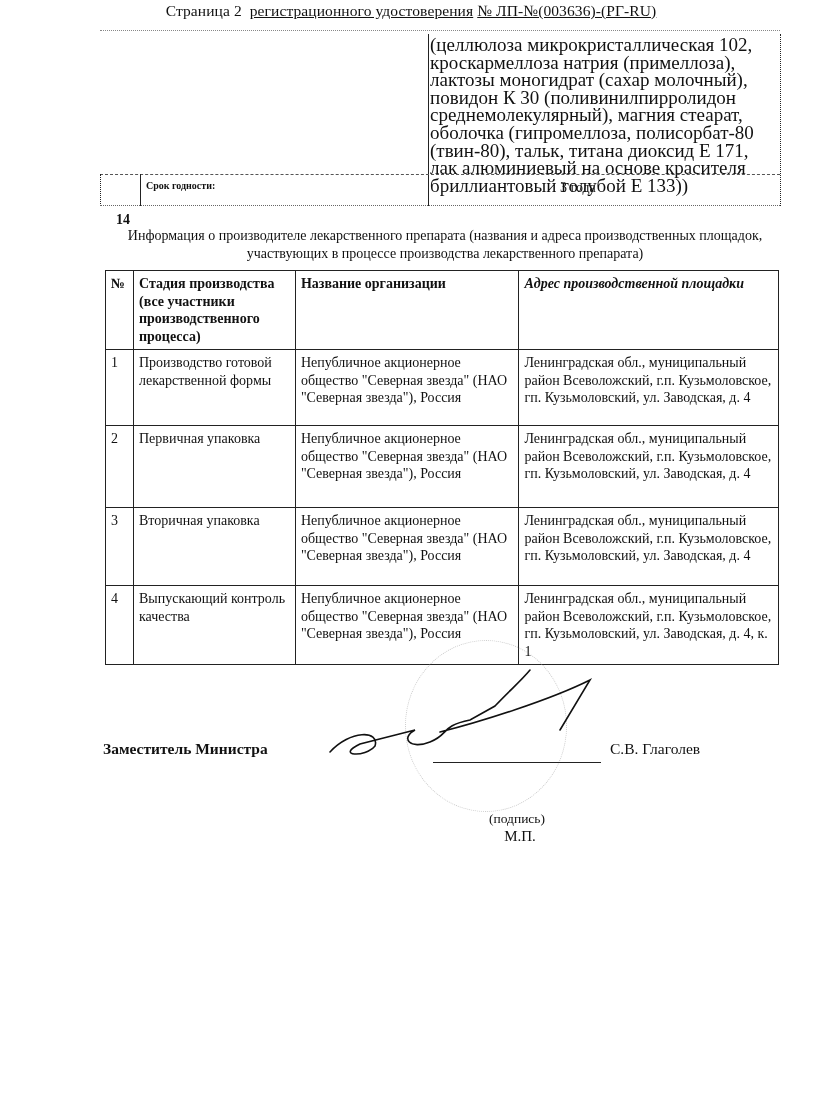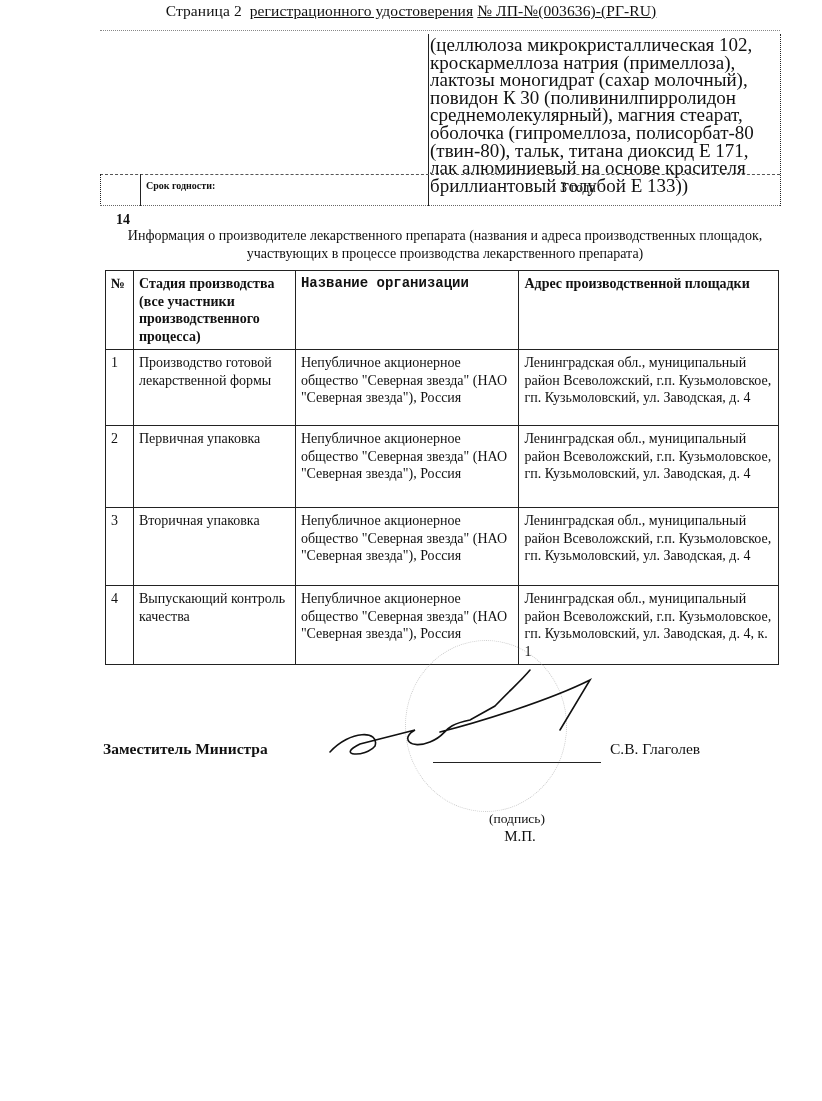--- a/index.html
+++ b/index.html
@@ -13,21 +13,21 @@
   .vline { position:absolute; width:0; border-left:1px solid #222; }
   .hline { position:absolute; height:0; border-top:1px solid #222; }
   .row14-num { left:116px; top:180px; font-size:14px; font-weight:bold;margin-top:32px; }
   .row14-label { left:146px; top:180px; font-size:10px; font-weight:bold; }
   .row14-value { left:560px; top:180px; width:120px; text-align:left; font-size:14px; }
   .info-title { left:100px; top:227px; width:690px; text-align:center; font-size:14px; line-height:18px; }
   table.mfg { position:absolute; left:105px; top:270px; width:674px; border-collapse:collapse;
               font-size:14px; line-height:17.5px; }
   table.mfg th, table.mfg td { border:1.5px solid #222; vertical-align:top; padding:4px 4px 4px 5px; text-align:left; }
   table.mfg th { font-weight:bold; }
-  .c0 { width:18px; } .c1 { width:152px; } .c2 { width:214px;font-family:Liberation Mono, monospace; } .c3 { width:250px; }
+  .c0 { width:18px; } .c1 { width:152px; } .c2 { width:214px; } .c3 { width:250px;font-style:italic; }
   .hdr-row { height:77px; }
   .r1 { height:76px; } .r2 { height:82px; } .r3 { height:78px; } .r4 { height:77px; }
   .sig-title { left:103px; top:740px; font-size:15.5px; font-weight:bold; }
   .sig-name { left:610px; top:740px; font-size:15.5px; font-weight:normal; }
   .sig-line { left:433px; top:762px; width:168px; border-top:1px solid #222; height:0; }
   .sig-caption { left:433px; top:765px; width:168px; text-align:center; font-size:13.5px;margin-top:46px; }
   .mp { left:480px; top:800px; width:80px; text-align:center; font-size:15px;margin-top:28px; }
   .stamp { left:405px; top:640px; width:160px; height:170px; border-radius:50%;
            border:1px dotted #aaa; opacity:0.6; }
   .signature { left:320px; top:660px; }

